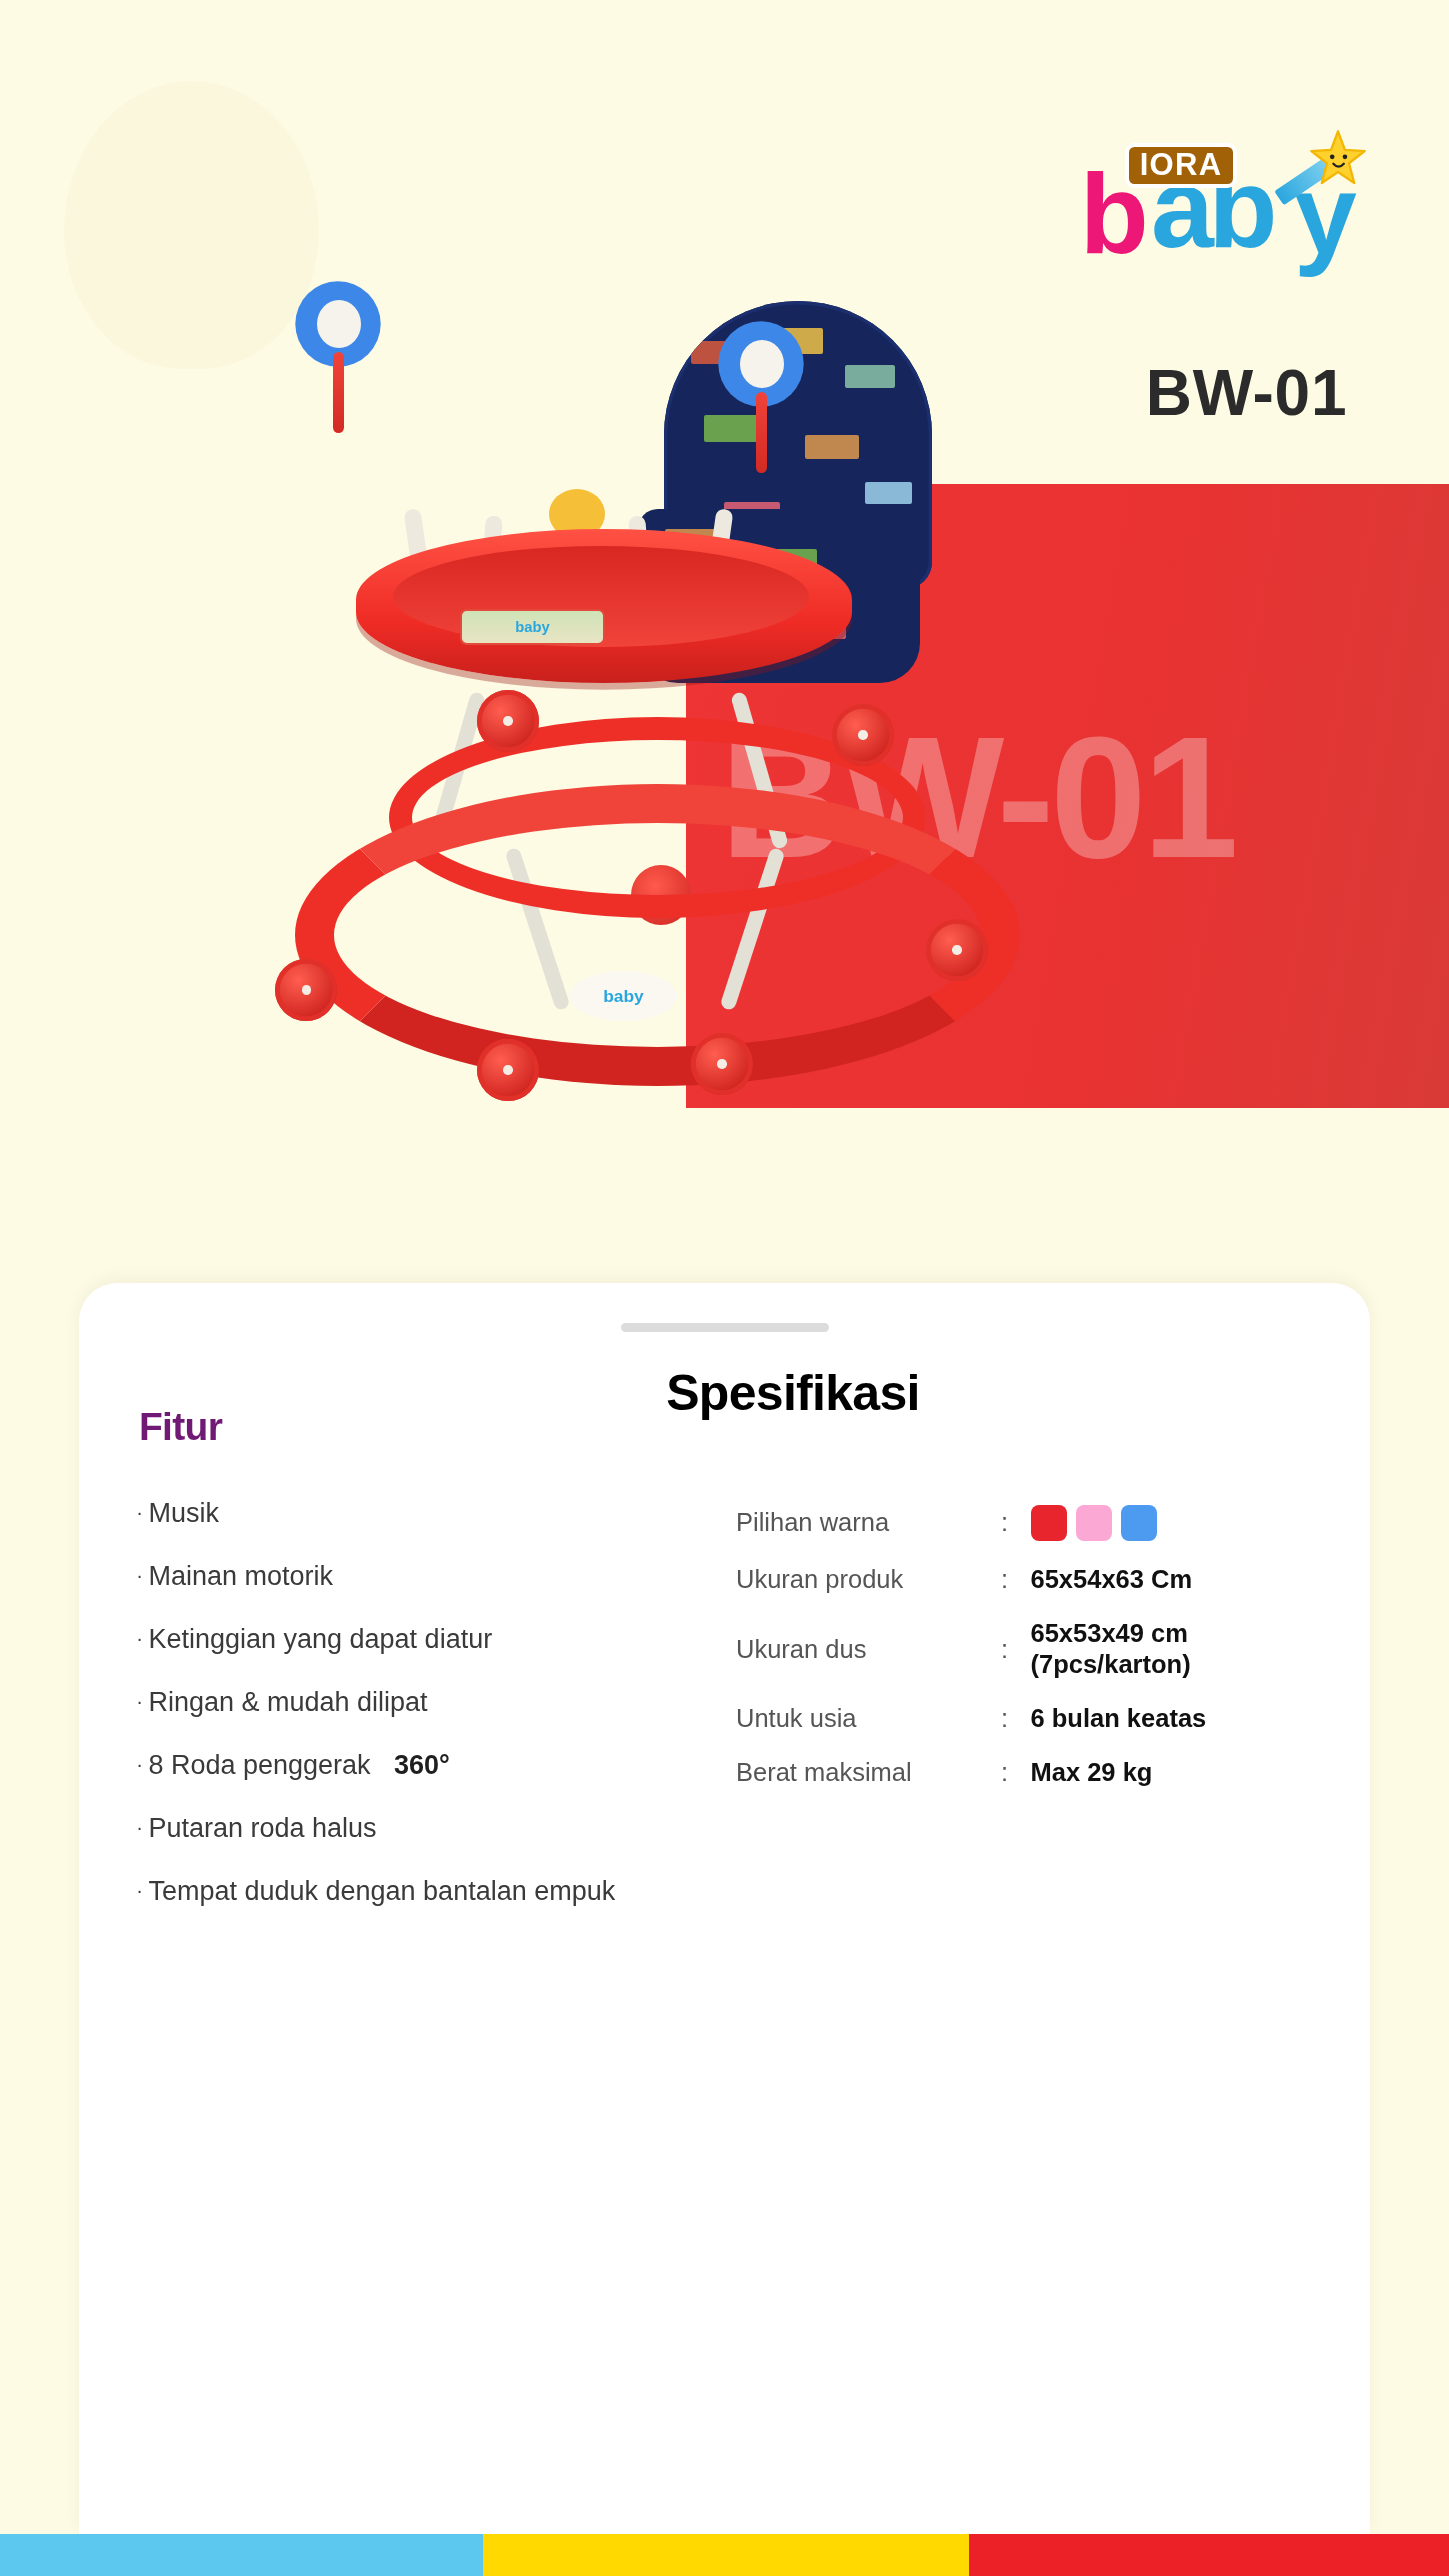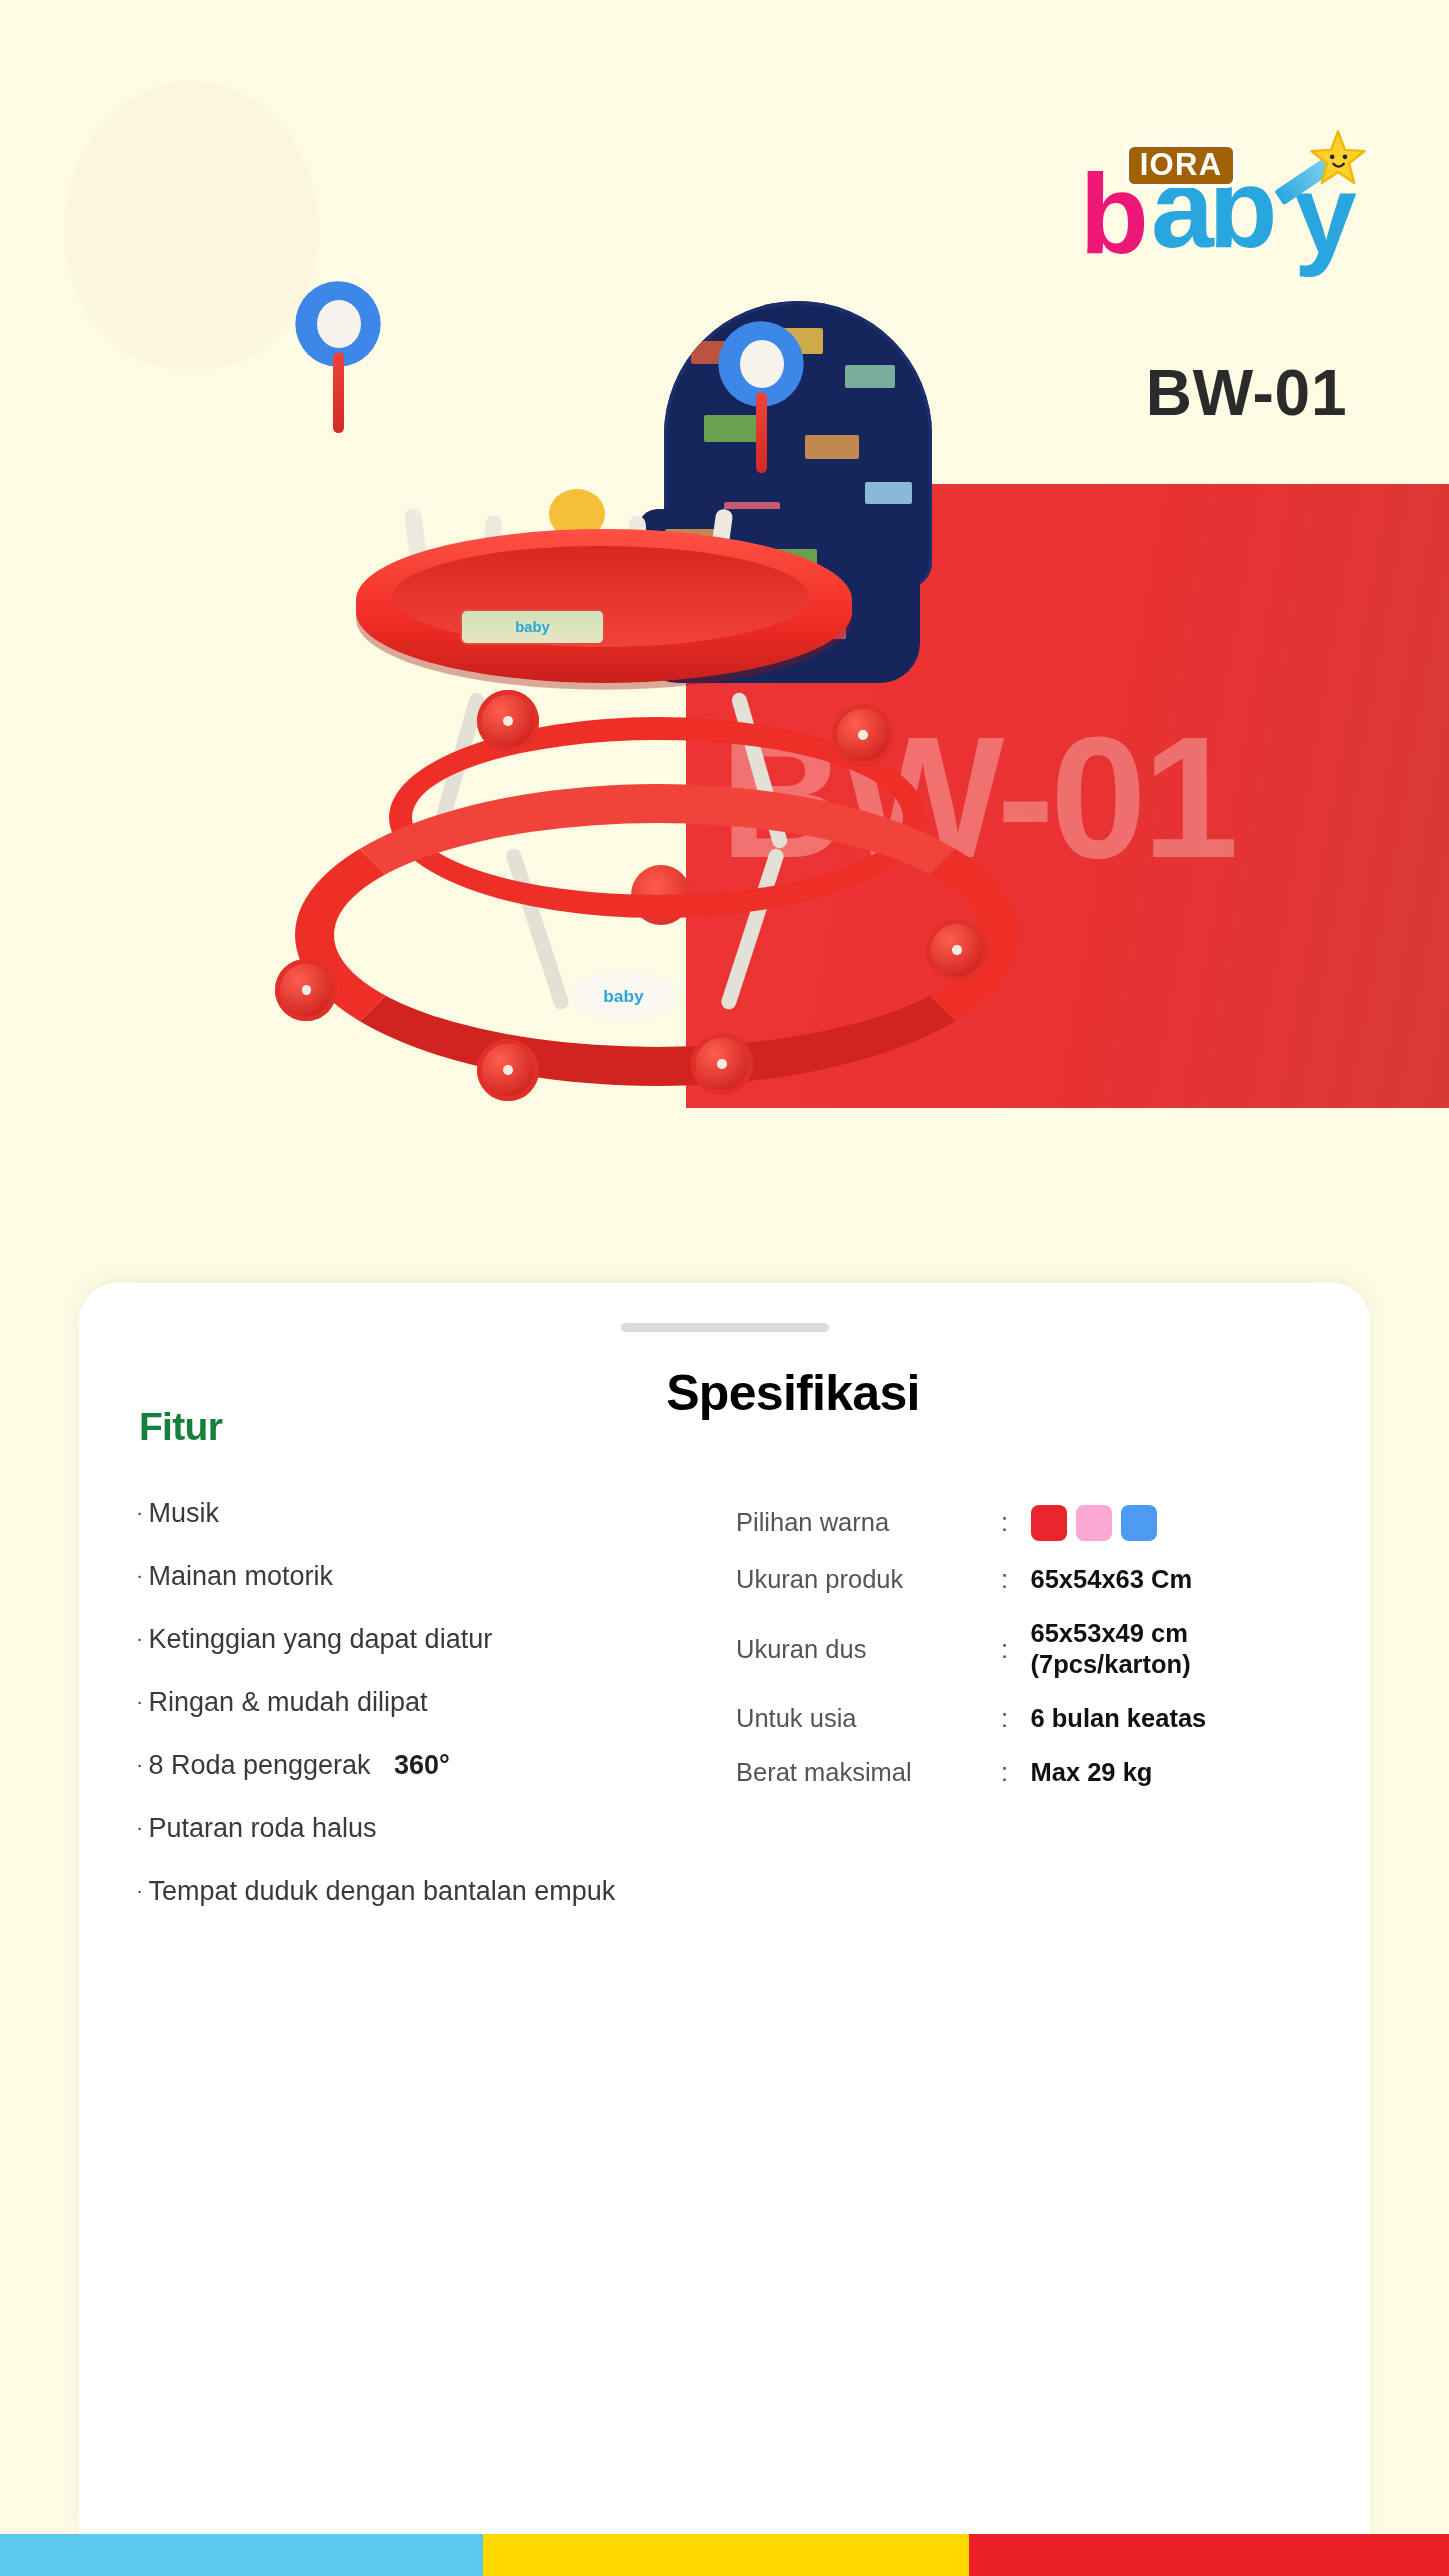--- a/index.html
+++ b/index.html
@@ -166,21 +166,21 @@
   .handle{
     position:absolute;left:50%;top:40px;margin-left:-104px;
     width:208px;height:9.4px;border-radius:4.7px;background:#DCDCDC;
   }
   .spec-title{
     position:absolute;left:0;top:81px;width:1428px;text-align:center;
     font-size:50px;font-weight:800;color:#000;letter-spacing:-0.7px;
   }
   .fitur-title{
     position:absolute;left:60px;top:122px;
-    font-size:39px;font-weight:800;color:#15803d;letter-spacing:-0.7px;
+    font-size:39px;font-weight:800;color:#701a75;letter-spacing:-0.7px;
   }
 
   .features{position:absolute;left:52px;top:215px;width:678px;}
   .feat{
     display:flex;align-items:flex-start;margin-bottom:32px;
   }
   .feat .dot{
     width:17.4px;flex:0 0 17.4px;font-size:20px;line-height:29.5px;color:#3A3A3A;
     text-align:center;
   }

